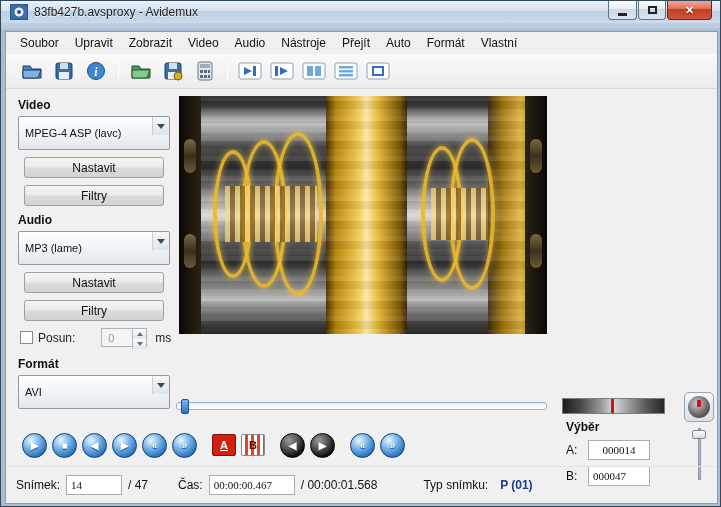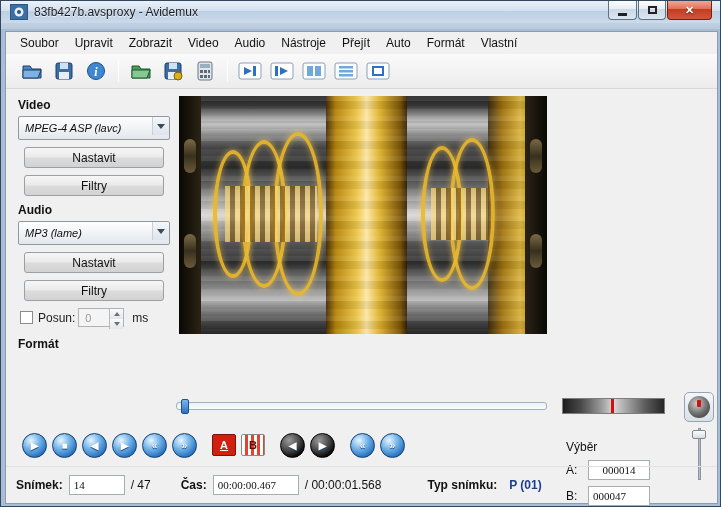--- a/index.html
+++ b/index.html
@@ -41,34 +41,34 @@
   
   .toolbar { position:absolute; left:0; top:22px; width:100%; height:35px;
     background:linear-gradient(180deg,#fafafa,#ececec); border-bottom:1px solid #d9d9d9;
     display:flex; align-items:center; padding-left:10px; }
   .tb-icon { width:28px; height:26px; display:flex; align-items:center; justify-content:center; margin:0 2px; }
   .tb-sep { width:1px; height:22px; background:#c6c6c6; border-right:1px solid #fff; margin:0 6px; }
 
   
   .panel { position:absolute; left:8px; top:62px; width:162px; }
   .section-label { font-weight:bold; color:#111; margin:4px 0 4px 4px; }
-  .combo { position:relative; width:152px; height:24px; margin:0 0 7px 4px;
+  .combo { position:relative; width:152px; height:34px; margin:0 0 7px 4px;
     border:1px solid #8e99a3; border-radius:2px;
     background:linear-gradient(180deg,#fefefe,#eef1f4 60%,#e3e7ec);
-    display:flex; align-items:center; padding-left:6px; font-size:11px; color:#111;font-style:italic; }
+    display:flex; align-items:center; padding-left:6px; font-size:11px; color:#111; }
   .combo-arrow { position:absolute; right:0; top:0; width:17px; height:18px;
     border-left:1px solid #c9ced4; display:flex; align-items:center; justify-content:center;
     background:linear-gradient(180deg,#f4f7fa,#dde4ec); border-radius:0 2px 2px 0; }
   .combo-arrow::after { content:""; border:4px solid transparent; border-top:5px solid #3a4a5a; margin-top:5px; }
   .panel-btn { width:140px; height:21px; margin:0 0 7px 10px; border:1px solid #9aa0a6; border-radius:3px;
     background:linear-gradient(180deg,#f6f6f6,#eaeaea 48%,#dcdcdc 52%,#d2d2d2);
     display:flex; align-items:center; justify-content:center; font-size:12px; color:#111; cursor:default; }
   .shift-row { display:flex; align-items:center; margin:4px 0 6px 6px; }
   .checkbox { width:13px; height:13px; border:1px solid #8b8b8b; background:#fff; margin-right:5px; }
-  .shift-label { color:#222; margin-right:3px; }
+  .shift-label { color:#222; margin-right:26px; }
   .spin { position:relative; width:46px; height:19px; border:1px solid #aeb3b8; background:#f4f4f4;
     display:flex; align-items:center; padding-left:6px; color:#9a9a9a; font-size:11px; }
   .spin-btns { position:absolute; right:0; top:0; width:14px; height:17px; display:flex; flex-direction:column; }
   .spin-up,.spin-down { flex:1; border-left:1px solid #b5bac0; background:linear-gradient(180deg,#fbfbfb,#e3e6ea);
     display:flex; align-items:center; justify-content:center; }
   .spin-up::after { content:""; border:3px solid transparent; border-bottom:4px solid #66727e; margin-bottom:3px; }
   .spin-down::after { content:""; border:3px solid transparent; border-top:4px solid #66727e; margin-top:3px; }
   .ms-label { margin-left:8px; color:#222; }
 
   
@@ -120,21 +120,21 @@
   .t-btn.dark { background:radial-gradient(circle at 35% 28%,#9a9a9a,#4a4a4a 45%,#0a0a0a 75%); border-color:#000; }
   .t-gap { width:10px; }
   .mark-btn { width:24px; height:22px; border:1px solid #8a8a8a; border-radius:2px; margin-right:5px;
     display:flex; align-items:center; justify-content:center; font-size:11px; font-weight:bold; background:#fff; cursor:default; }
   .mark-btn.a { background:#cf2010; color:#fff; text-decoration:underline; border-color:#7c130a; }
   .mark-btn.b { background:repeating-linear-gradient(90deg,#fff 0 3px,#e2452f 3px 6px); color:#5c0b04; }
 
   
   .statusbar { position:absolute; left:0; top:434px; width:100%; height:37px; border-top:1px solid #e2e2e2;
     display:flex; align-items:center; padding-left:10px; }
-  .st-label { font-weight:bold; color:#111; margin-right:6px;text-align:right; }
+  .st-label { font-weight:normal; color:#111; margin-right:6px;text-align:right; }
   .st-field { height:20px; border:1px solid #a8adb3; background:#fff; color:#111;
     font-size:11px; font-family:Liberation Serif, serif; padding:0 4px; }
   .st-plain { color:#111; margin:0 6px; }
   .st-type { color:#1b3d8f; font-weight:bold; }
 
   input { outline:none; }
 </style>
 </head>
 <body>
 
@@ -286,20 +286,24 @@
           <span>0</span>
           <div class="spin-btns">
             <span class="spin-up"></span>
             <span class="spin-down"></span>
           </div>
         </div>
         <span class="ms-label">ms</span>
       </div>
 
       <div class="section-label" style="margin-top:10px;">Formát</div>
+      <div class="combo">
+        <span>AVI</span>
+        <span class="combo-arrow"></span>
+      </div>
     </div>
 
     <div class="preview">
       <div class="bands"></div>
       <div class="gold-band-center"></div>
       <div class="gold-band-right"></div>
       <div class="gold-sheen"></div>
 
       <div class="ring" style="left:34px;  top:54px; width:40px; height:128px;"></div>
       <div class="ring" style="left:62px;  top:44px; width:46px; height:148px;"></div>
@@ -332,21 +336,21 @@
       <div class="knob-dial">
         <div class="knob-dot"></div>
       </div>
     </div>
     <div class="vslider">
       <div class="vslider-track"></div>
       <div class="vslider-handle"></div>
     </div>
 
     <div style="position:absolute; left:560px; top:388px;">
-      <div style="font-weight:normal; color:#111; margin-bottom:6px;margin-top:20px;">Výběr</div>
+      <div style="font-weight:bold; color:#111; margin-bottom:6px;">Výběr</div>
       <div style="display:flex; align-items:center; margin-bottom:6px;">
         <span style="width:22px; color:#111;">A:</span>
         <input class="st-field" style="width: 62px; text-align: center;" value="000014">
       </div>
       <div style="display:flex; align-items:center;">
         <span style="width:22px; color:#111;">B:</span>
         <input class="st-field" style="width: 62px; text-align: left;" value="000047">
       </div>
     </div>
 

